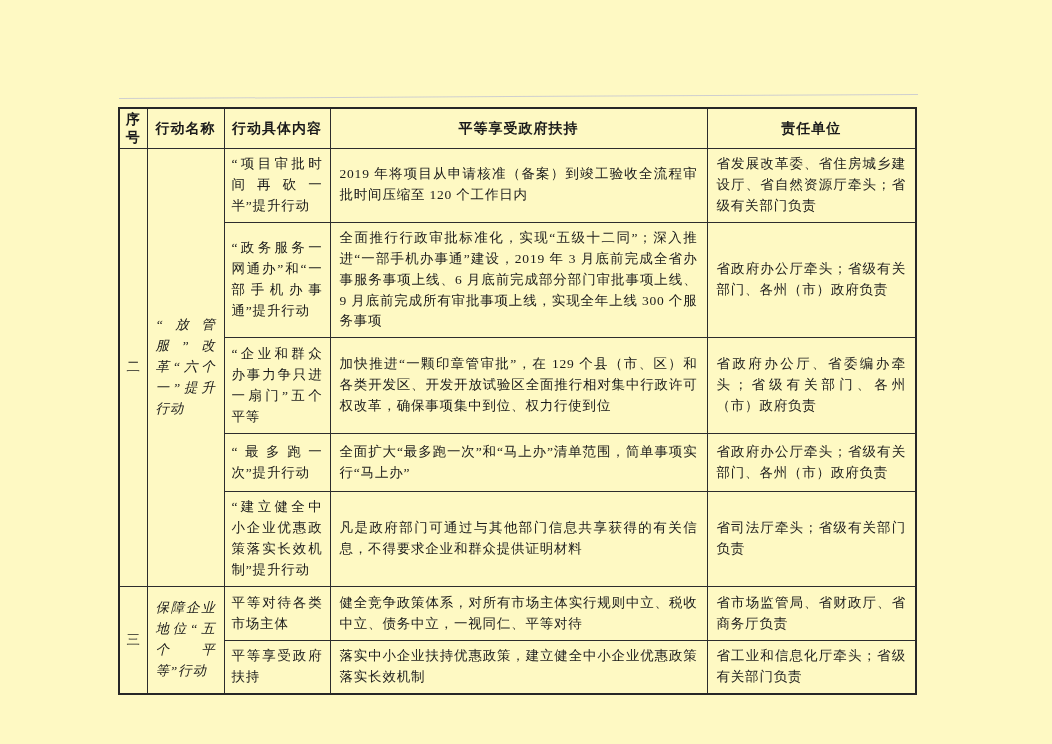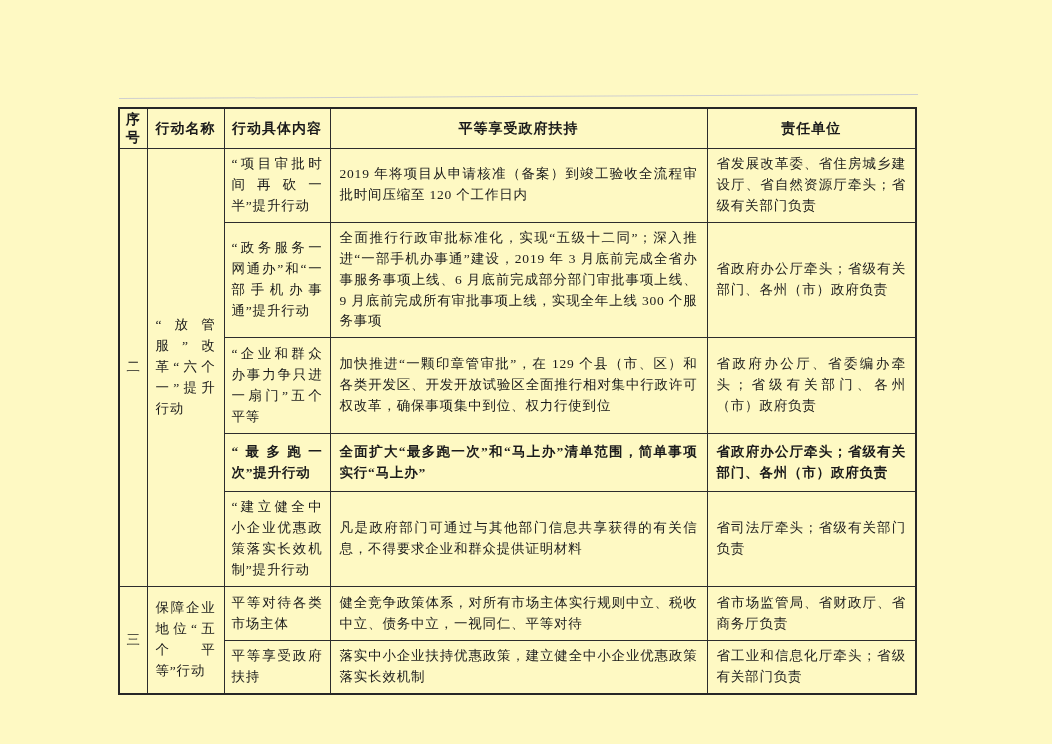--- a/index.html
+++ b/index.html
@@ -58,20 +58,21 @@
   }
   td.cell-serial {
     text-align: center;
     letter-spacing: 0;
     padding: 2px;
   }
   td.cell-action-name {
     text-align: justify;
     text-justify: inter-ideograph;
     padding: 5px 8px;
+    font-style: italic;
   }
   td.cell-content {
     text-align: justify;
     text-justify: inter-ideograph;
     padding: 5px 7px;
     margin-left: 24px;
   }
   td.cell-indicators {
     text-align: justify;
     text-justify: inter-ideograph;
@@ -79,21 +80,21 @@
   }
   td.cell-unit {
     text-align: justify;
     text-justify: inter-ideograph;
     padding: 5px 9px;
   }
   tr.hdr  { height: 36px; }
   tr.r1   { height: 70px; }
   tr.r2   { height: 98px; }
   tr.r3   { height: 96px; }
-  tr.r4   { height: 58px; font-weight: bold; }
+  tr.r4   { height: 58px; }
   tr.r5   { height: 92px; }
   tr.r6   { height: 54px; }
   tr.r7   { height: 50px; font-family: Liberation Serif, serif; }
 </style>
 </head>
 <body>
 
 <div class="page">
   <div class="scan-artifact-line"></div>
 

